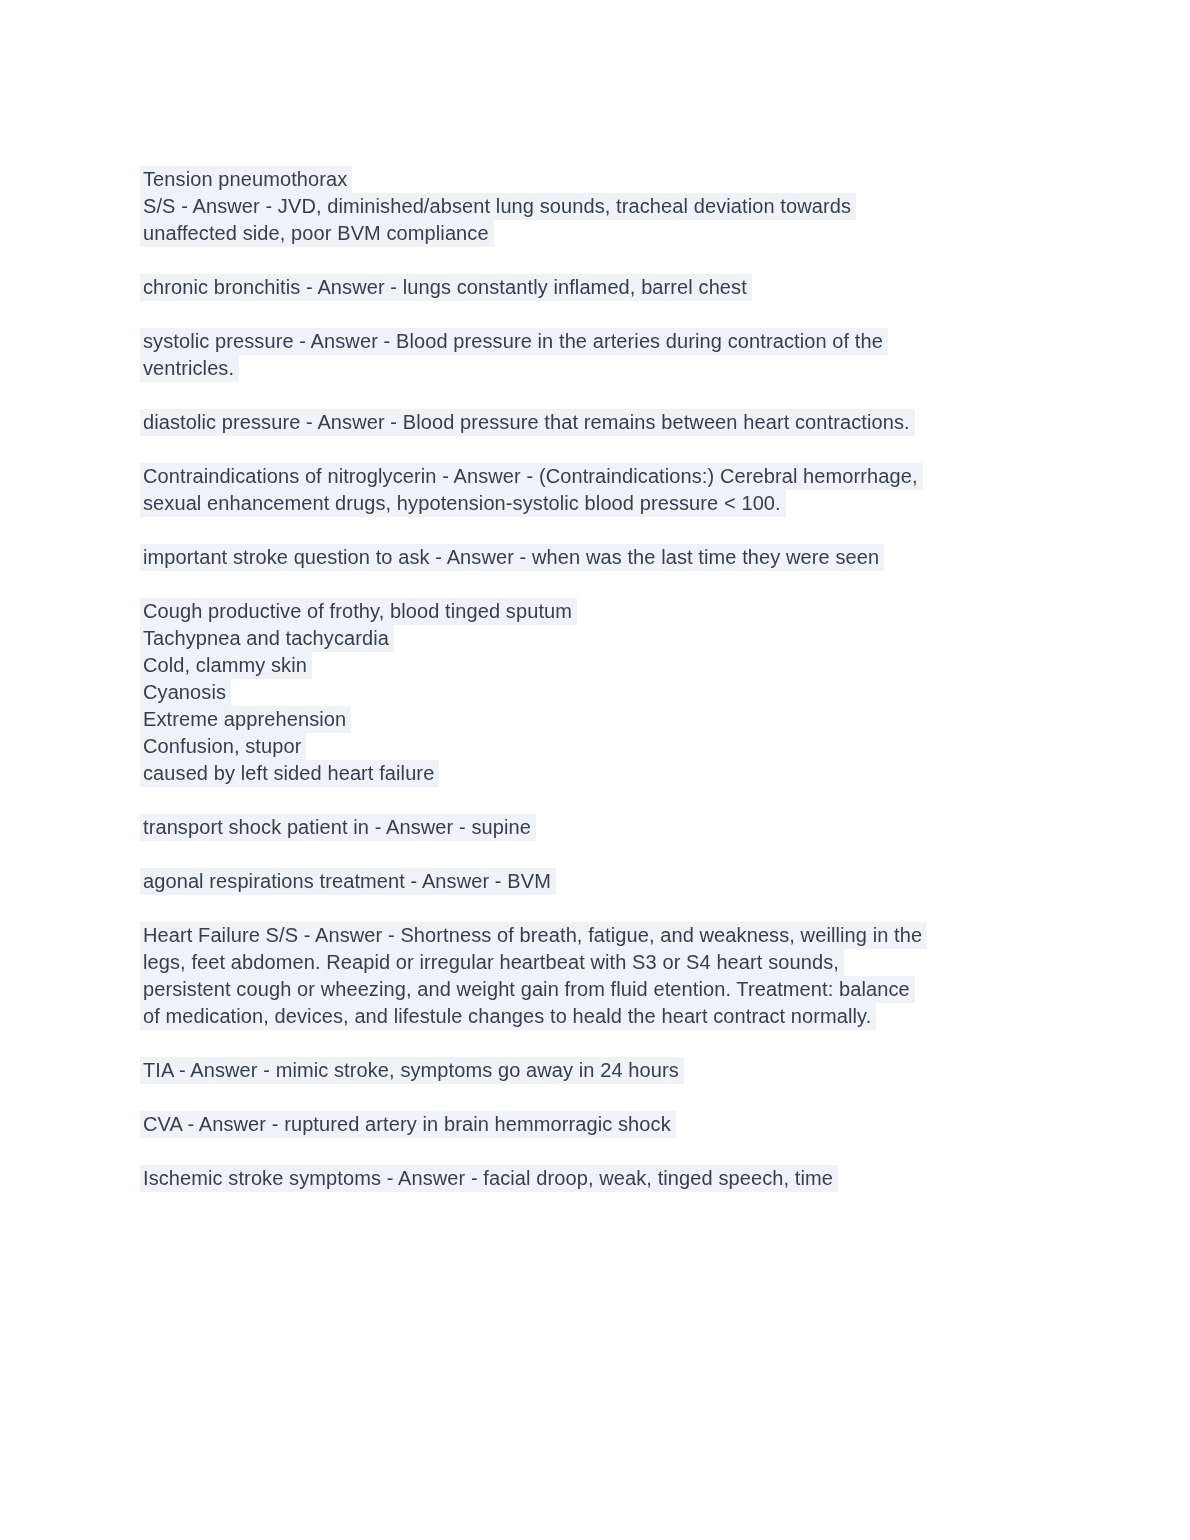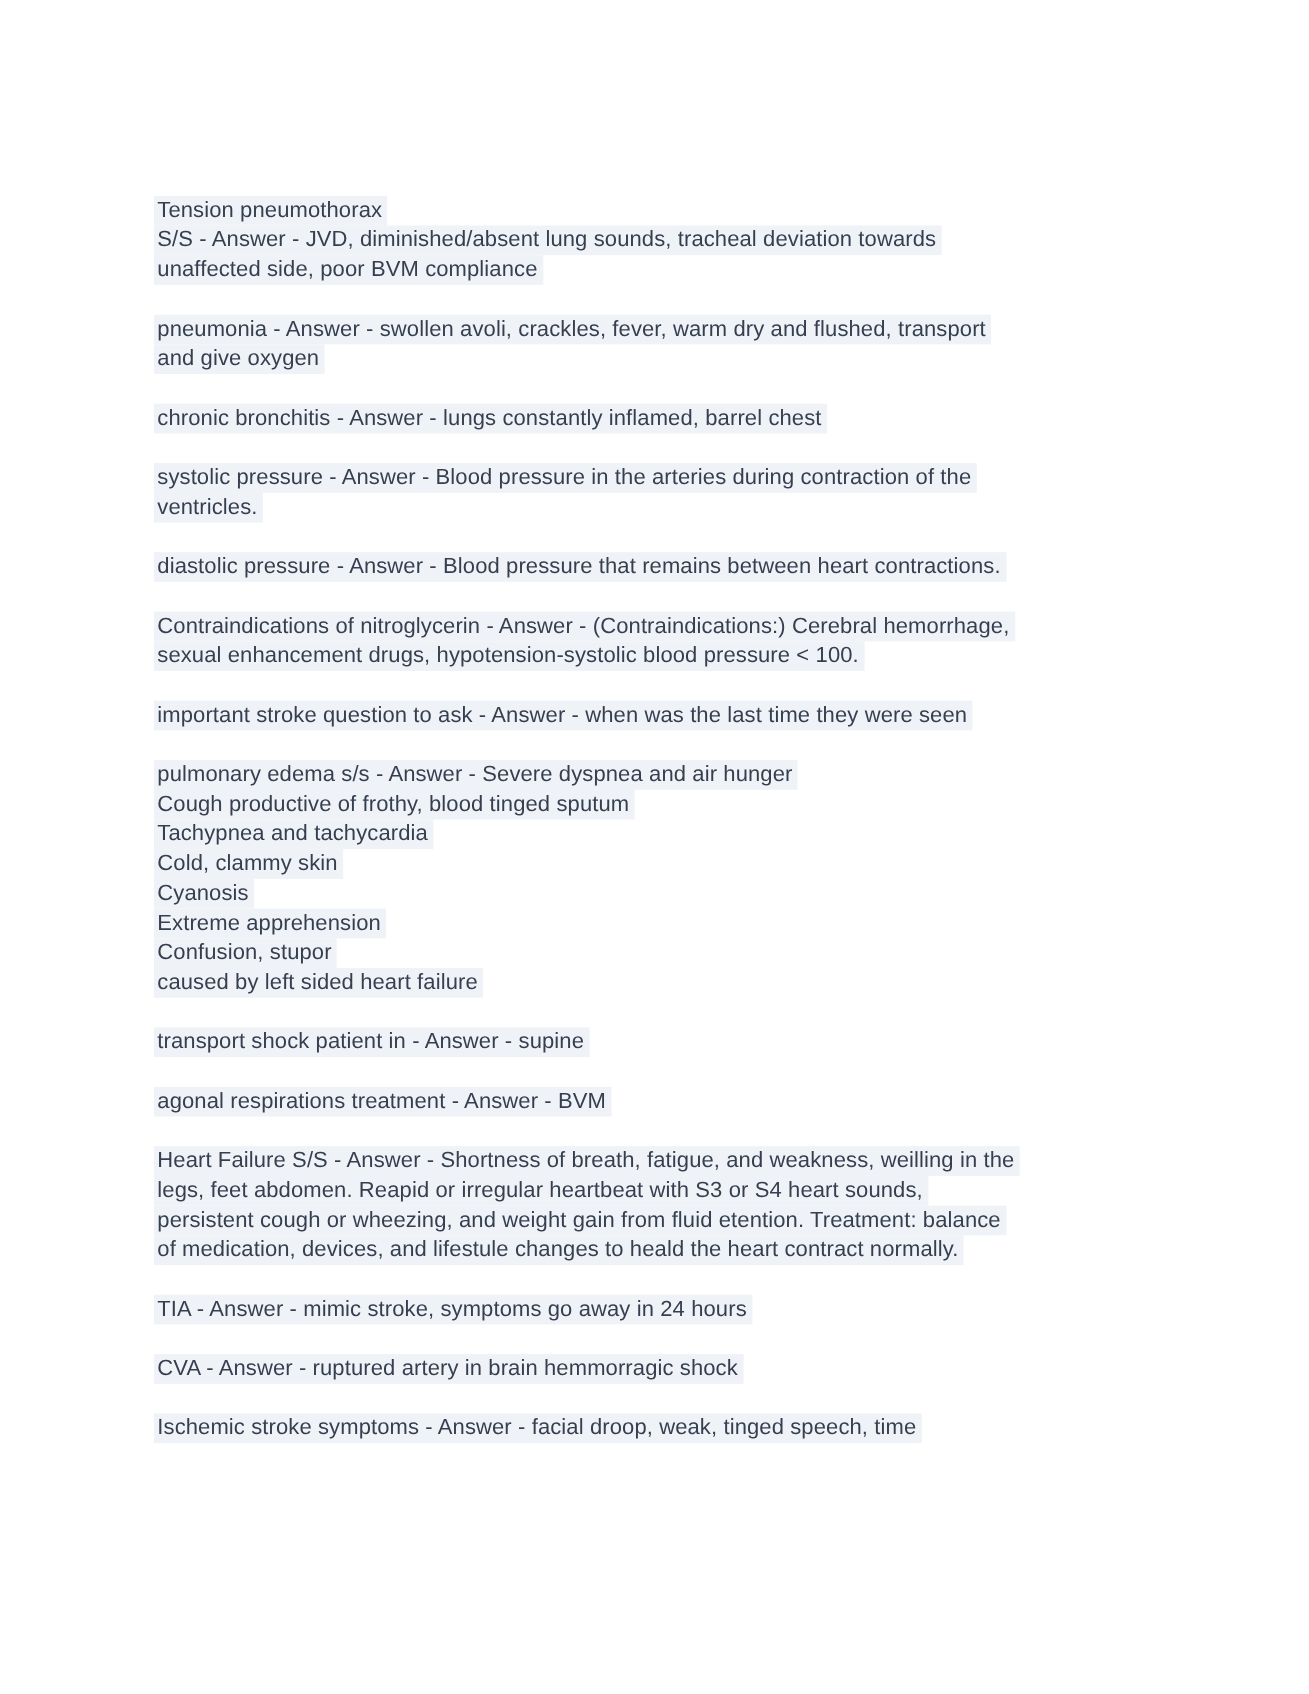--- a/index.html
+++ b/index.html
@@ -29,38 +29,33 @@
   }
   .line {
     white-space: nowrap;
     height: 27px;
   }
   .hl {
     display: inline-block;
     line-height: 27px;
     background: #eff2f7;
     padding: 0 5px 0 3px;
-    margin-top: 12px;
   }
 </style>
 </head>
 <body>
 
 <div class="doc">
 
   <div class="para">
     <div class="line"><span class="hl">Tension pneumothorax</span></div>
     <div class="line"><span class="hl">S/S - Answer - JVD, diminished/absent lung sounds, tracheal deviation towards</span></div>
     <div class="line"><span class="hl">unaffected side, poor BVM compliance</span></div>
   </div>
 
-  <div class="para">
-    <div class="line"><span class="hl">pneumonia - Answer - swollen avoli, crackles, fever, warm dry and flushed, transport</span></div>
-    <div class="line"><span class="hl">and give oxygen</span></div>
-  </div>
 
   <div class="para">
     <div class="line"><span class="hl">chronic bronchitis - Answer - lungs constantly inflamed, barrel chest</span></div>
   </div>
 
   <div class="para">
     <div class="line"><span class="hl">systolic pressure - Answer - Blood pressure in the arteries during contraction of the</span></div>
     <div class="line"><span class="hl">ventricles.</span></div>
   </div>
 
@@ -71,21 +66,20 @@
   <div class="para">
     <div class="line"><span class="hl">Contraindications of nitroglycerin - Answer - (Contraindications:) Cerebral hemorrhage,</span></div>
     <div class="line"><span class="hl">sexual enhancement drugs, hypotension-systolic blood pressure &lt; 100.</span></div>
   </div>
 
   <div class="para">
     <div class="line"><span class="hl">important stroke question to ask - Answer - when was the last time they were seen</span></div>
   </div>
 
   <div class="para">
-    <div class="line"><span class="hl">pulmonary edema s/s - Answer - Severe dyspnea and air hunger</span></div>
     <div class="line"><span class="hl">Cough productive of frothy, blood tinged sputum</span></div>
     <div class="line"><span class="hl">Tachypnea and tachycardia</span></div>
     <div class="line"><span class="hl">Cold, clammy skin</span></div>
     <div class="line"><span class="hl">Cyanosis</span></div>
     <div class="line"><span class="hl">Extreme apprehension</span></div>
     <div class="line"><span class="hl">Confusion, stupor</span></div>
     <div class="line"><span class="hl">caused by left sided heart failure</span></div>
   </div>
 
   <div class="para">

